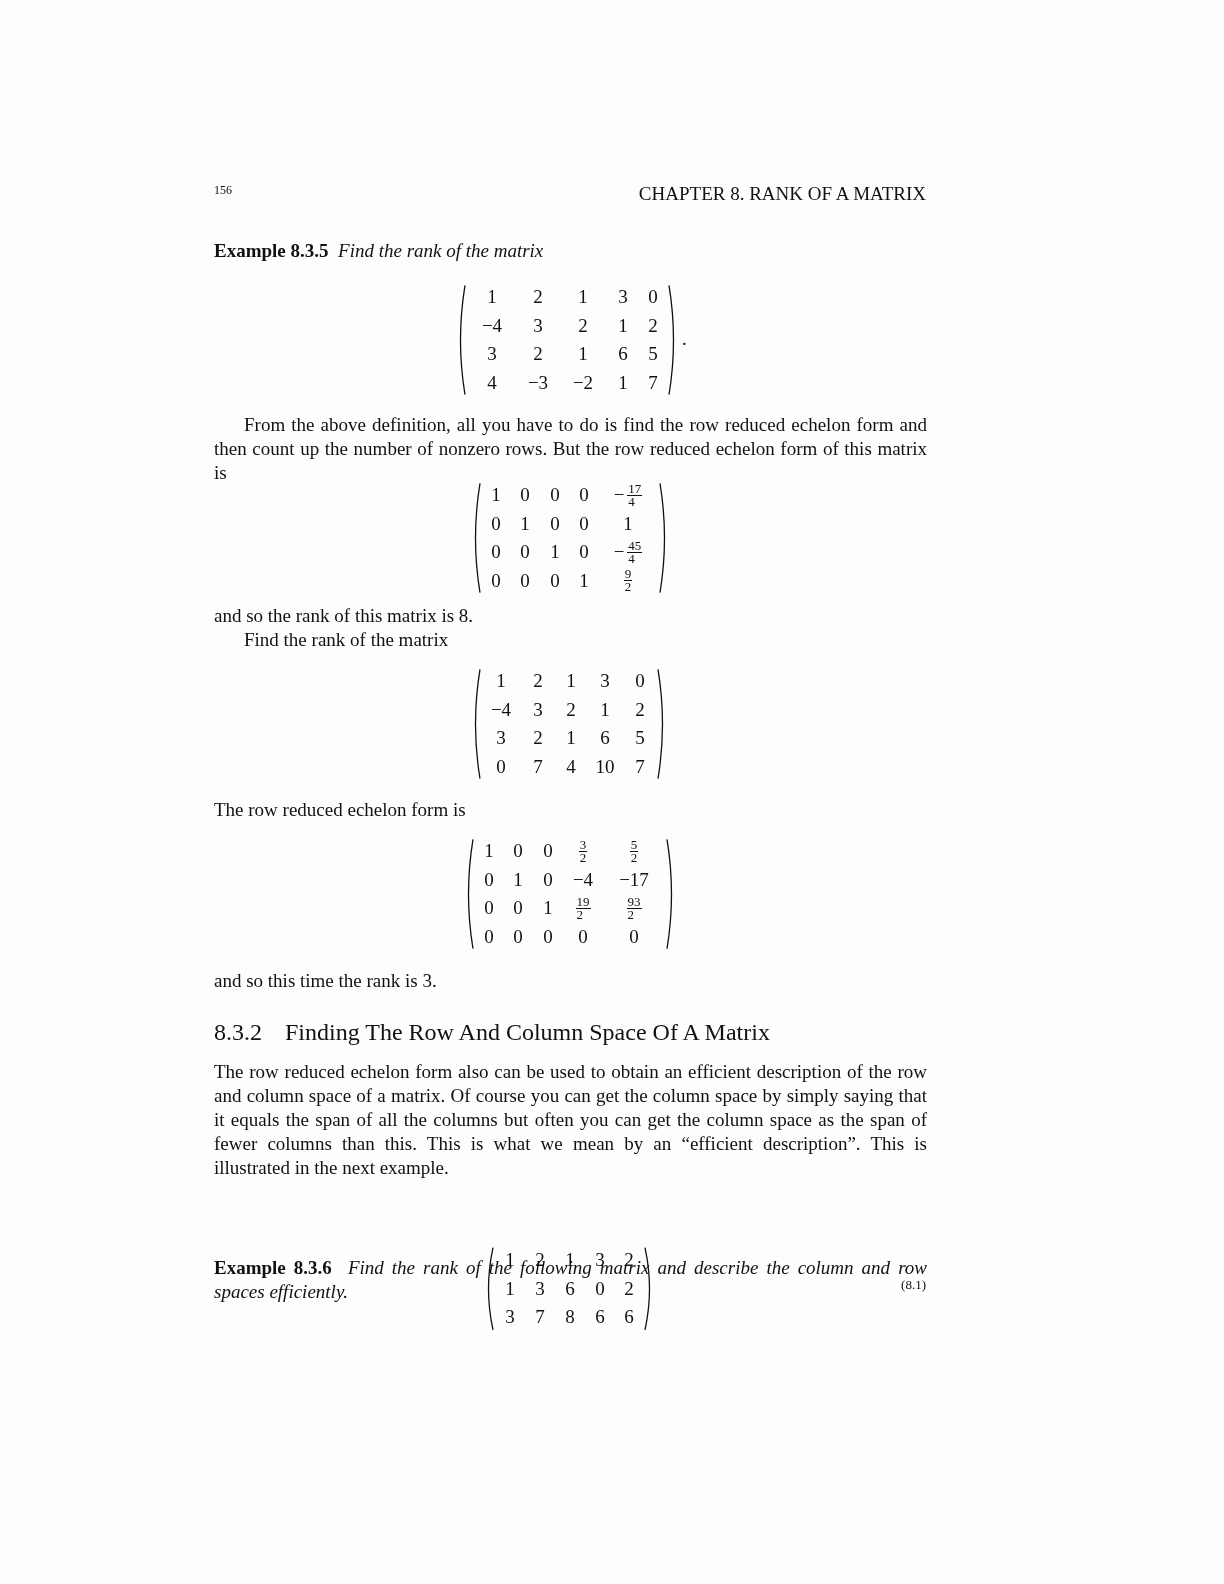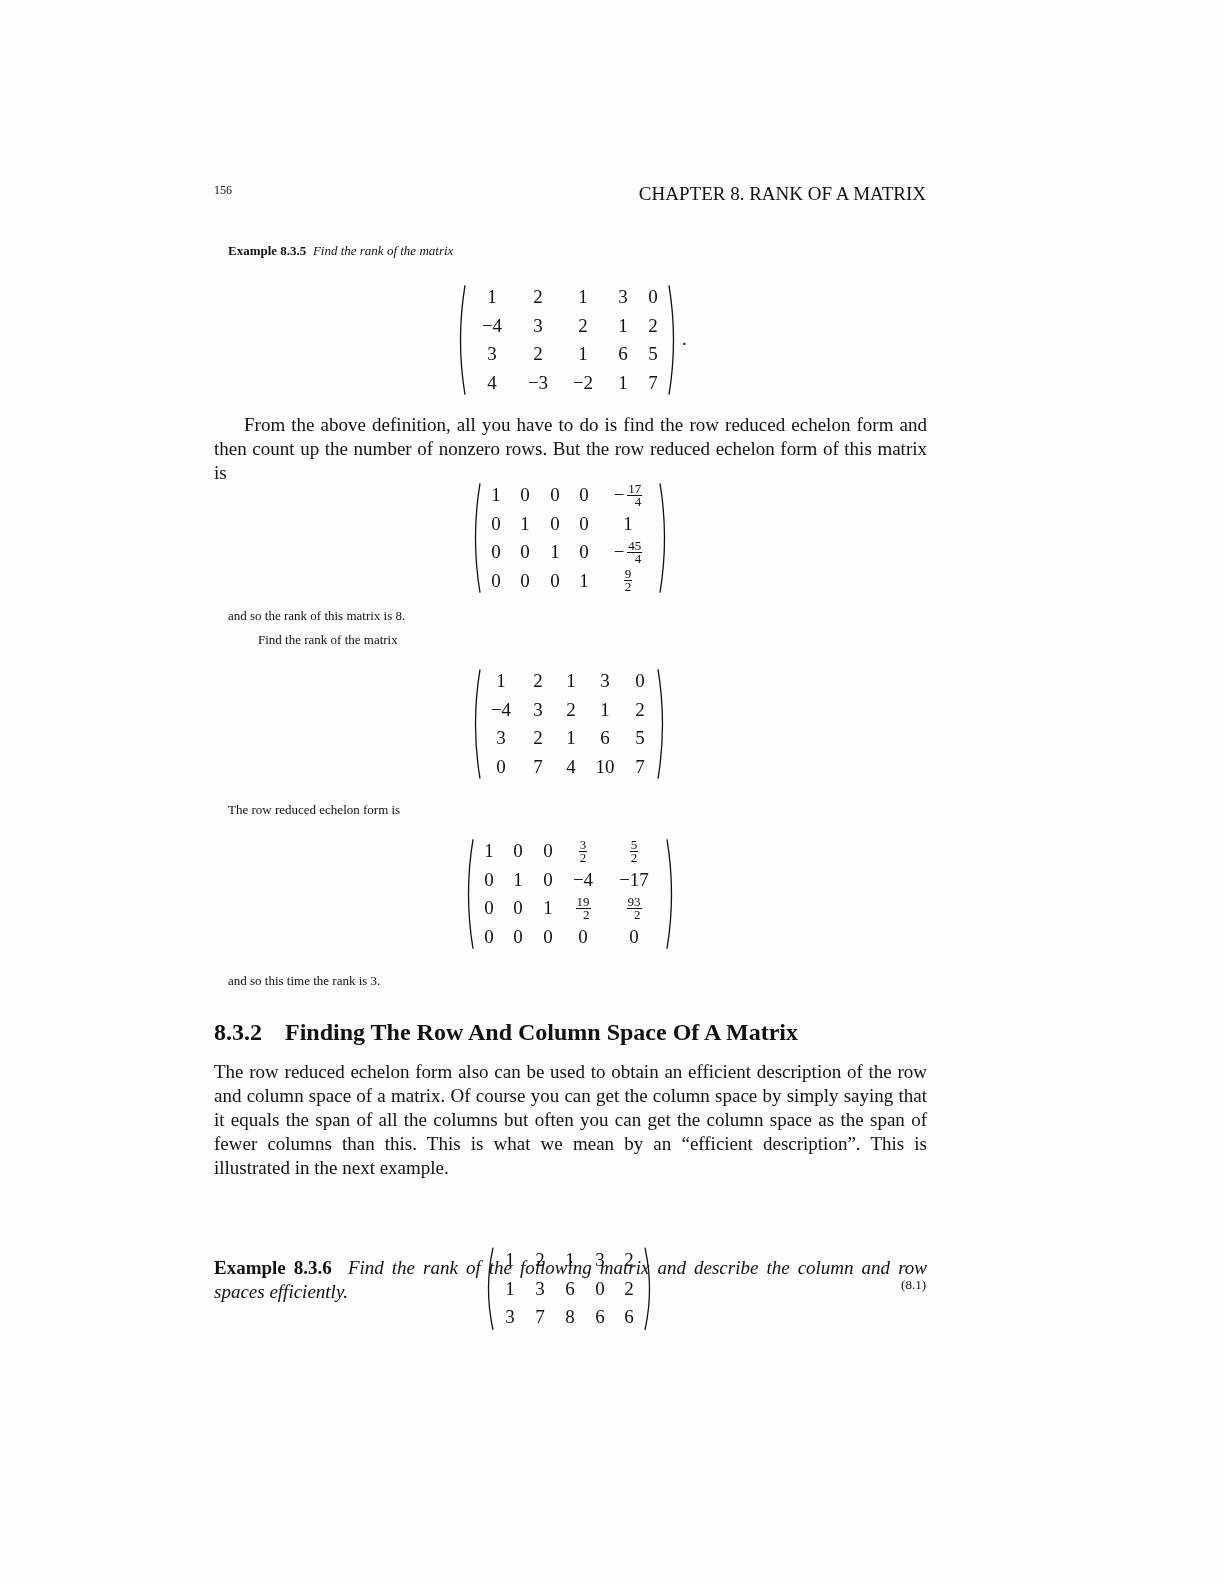--- a/index.html
+++ b/index.html
@@ -5,36 +5,36 @@
   html, body { margin: 0; padding: 0; }
   body {
     width: 1224px; height: 1584px;
     background: #fdfdfb;
     font-family: "Liberation Serif", "DejaVu Serif", serif;
     color: #111;
     position: relative;
     overflow: hidden;
   }
   .abs { position: absolute; }
-  .text { font-size: 13px; line-height: 24px; margin-left: 14px; }
+  .text { font-size: 19px; line-height: 24px; }
   .header-left { left: 214px; top: 183px; font-size: 12px; }
   .header-right { right: 298px; top: 183px; font-size: 19px; margin-left: 36px; }
   .example-title { font-weight: bold; }
   .example-italic { font-style: italic; }
   .para { left: 214px; width: 713px; text-align: justify; font-size: 19px; line-height: 24px; }
   .indent { text-indent: 30px; }
-  .section-title { left: 214px; top: 1019px; font-size: 24px; font-weight: bold; }
+  .section-title { left: 214px; top: 1019px; font-size: 24px; font-weight: normal; }
   .section-title .num { display: inline-block; width: 71px; }
 
   .matrix { position: absolute; display: flex; align-items: stretch; }
   .paren { font-size: 10px; width: 12px; position: relative; }
   .paren svg { position: absolute; top: 0; left: 0; width: 100%; height: 100%; }
   .grid { display: grid; align-items: center; font-size: 19px; }
   .cell { text-align: center; height: 28.5px; line-height: 28.5px; display: flex; align-items: center; justify-content: center; }
-  .frac { display: inline-flex; flex-direction: column; align-items: flex-end; font-size: 13px; line-height: 12px; vertical-align: middle; }
+  .frac { display: inline-flex; flex-direction: column; align-items: flex-start; font-size: 13px; line-height: 12px; vertical-align: middle; }
   .frac .num { border-bottom: 1px solid #111; padding: 0 1px; }
   .frac .den { padding: 0 1px; }
   .neg { margin-right: 3px; }
   .eqnum { right: 298px; top: 1277px; font-size: 13px; }
 </style>
 </head>
 <body>
 
 <div class="abs header-left">156</div>
 <div class="abs header-right">CHAPTER 8.  RANK OF A MATRIX</div>

